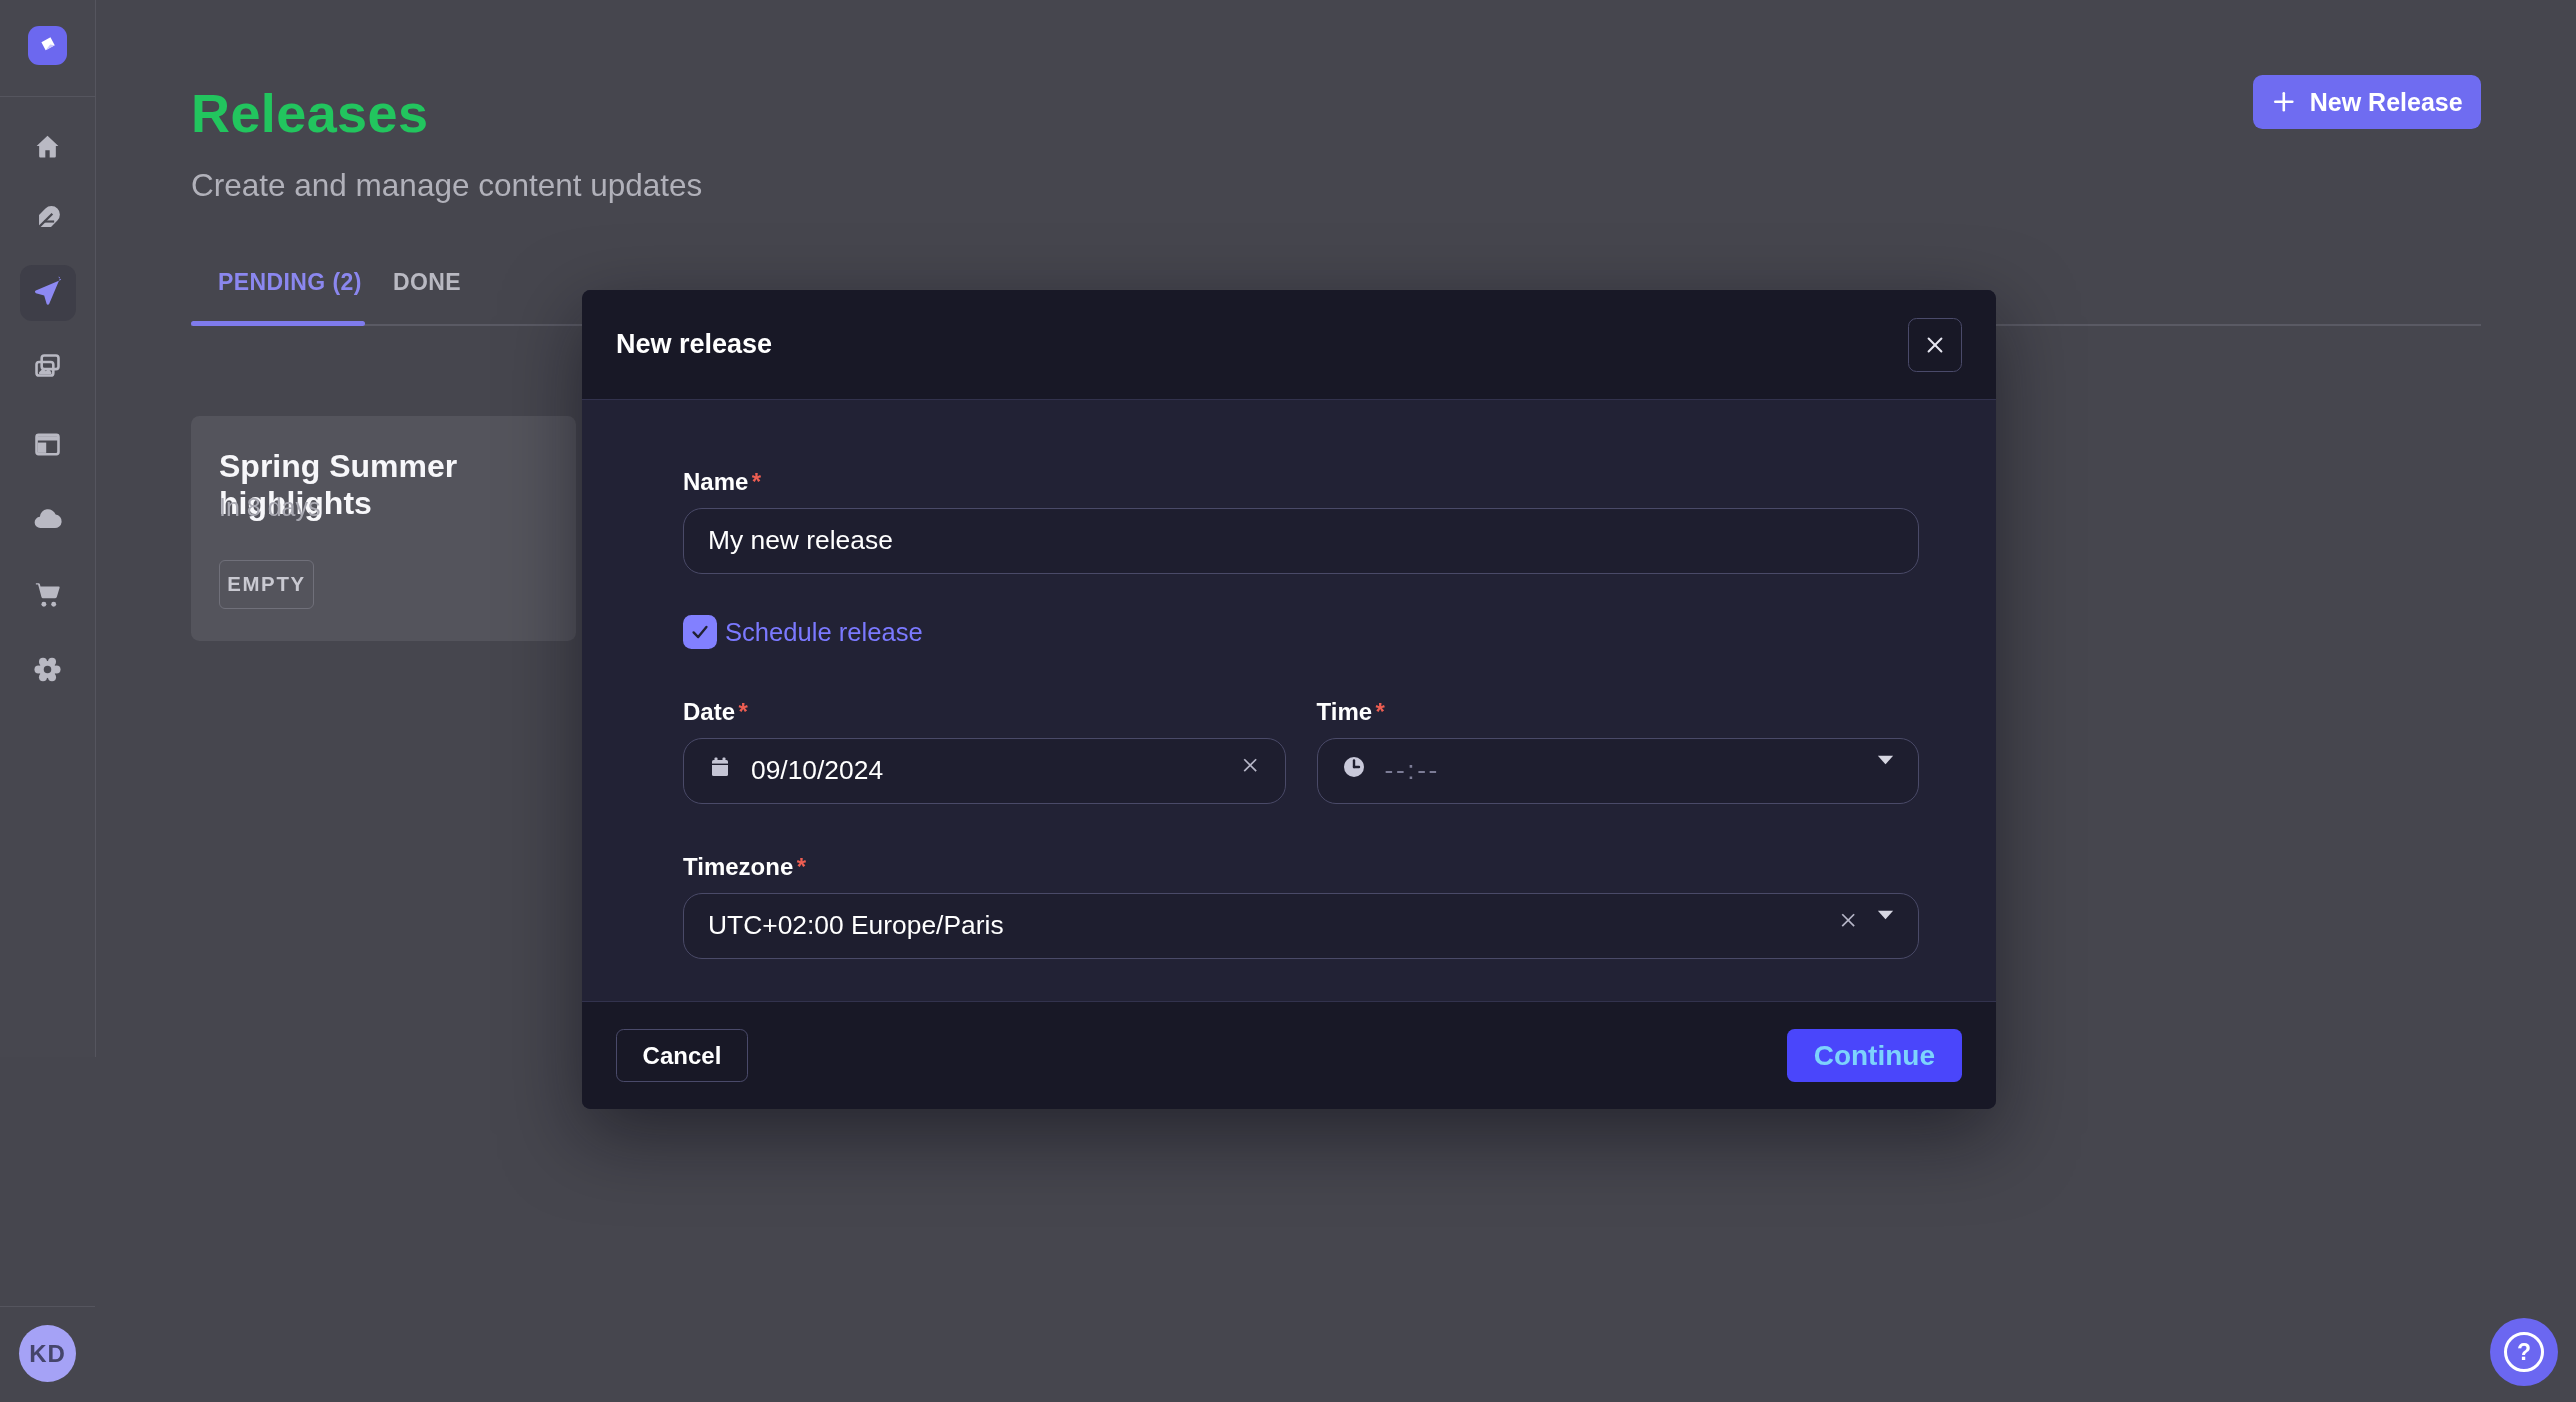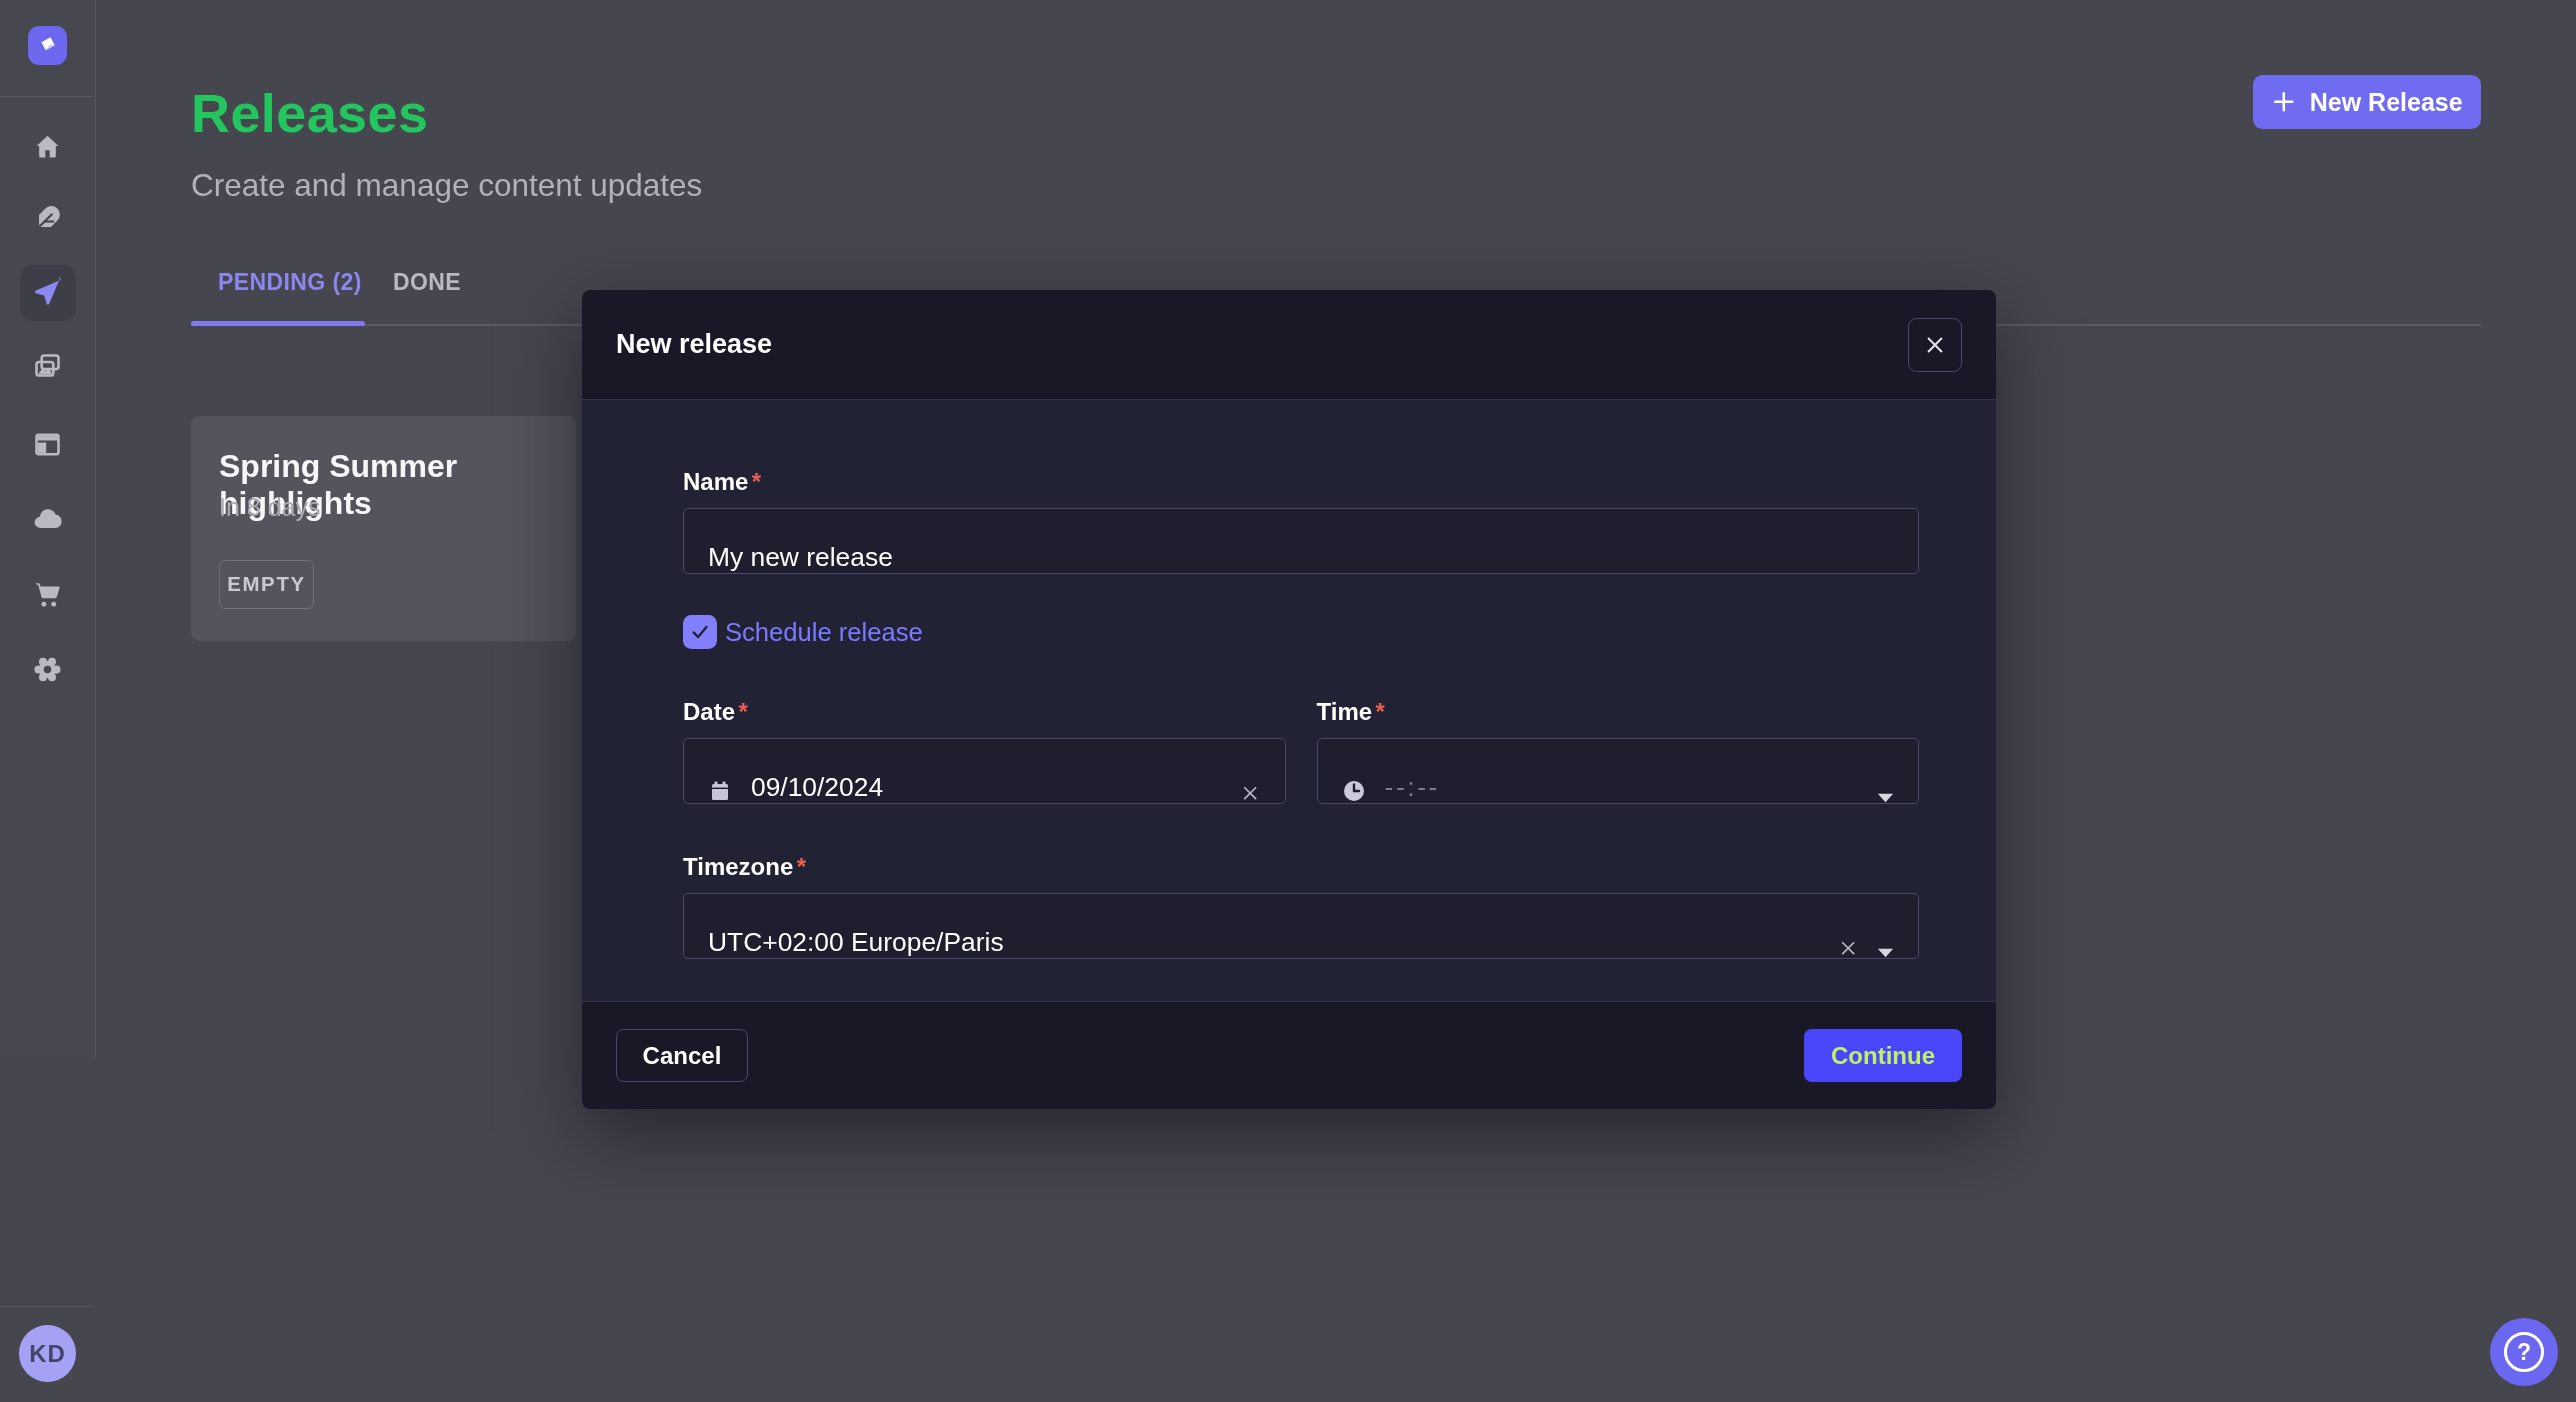--- a/index.html
+++ b/index.html
@@ -37,34 +37,34 @@
   .help-btn{position:absolute;left:2490px;top:1318px;width:68px;height:68px;border:none;border-radius:50%;background:#6b67f1;display:flex;align-items:center;justify-content:center;padding:0;}
   .help-ring{width:34px;height:34px;border:3.4px solid #fff;border-radius:50%;color:#fff;font-size:23px;font-weight:700;display:flex;align-items:center;justify-content:center;}
   
   .modal{position:absolute;left:582px;top:290px;width:1414px;height:819px;border-radius:8.5px;background:#222235;box-shadow:0 25.6px 77px rgba(8,8,18,.5);display:flex;flex-direction:column;overflow:hidden;}
   .m-header{flex:none;height:110px;background:#181826;border-bottom:0.9px solid #32324d;display:flex;align-items:center;justify-content:space-between;padding:0 34px;box-sizing:border-box;}
   .m-title{margin:0;font-size:27px;font-weight:600;color:#fff;}
   .m-close{width:54px;height:54px;border-radius:8.5px;border:0.9px solid #4a4a6a;background:transparent;display:flex;align-items:center;justify-content:center;}
   .m-body{flex:1;padding:68px 77px 0;box-sizing:border-box;margin-left:24px;}
   .field-label{display:block;font-size:24px;font-weight:700;color:#fff;margin:0 0 12px;}
   .req{color:#ee5e52;font-weight:700;margin-left:3.4px;}
-  .inputbox{height:66px;border:0.9px solid #4a4a68;border-radius:5px;background:#1e1e2f;display:flex;align-items:flex-end;padding:0 24px;box-sizing:border-box;gap:19px;}
+  .inputbox{height:66px;border:0.9px solid #4a4a68;border-radius:19px;background:#1e1e2f;display:flex;align-items:flex-start;padding:16px 24px;box-sizing:border-box;gap:19px;}
   .inputbox input{flex:1;min-width:0;background:transparent;border:none;outline:none;color:#fff;font-size:26.4px;font-family:inherit;padding:0;}
   .inputbox input::placeholder{color:#7c7c96;letter-spacing:2.6px;}
   .inputbox .value{flex:1;color:#fff;font-size:26.4px;}
   .icon-btn{border:none;background:none;padding:0;display:flex;align-items:center;justify-content:center;}
   .name-box{margin-bottom:41px;}
   .check-row{display:flex;align-items:center;gap:8px;margin-bottom:49px;}
   .checkbox{width:34px;height:34px;border-radius:8.5px;background:#8280ff;display:flex;align-items:center;justify-content:center;}
   .check-label{font-size:25.6px;font-weight:500;color:#7b79ff;}
   .row2{display:flex;gap:31px;margin-bottom:49px;}
   .row2 .col{flex:1;min-width:0;}
   .m-footer{flex:none;height:108px;background:#181826;border-top:0.9px solid #32324d;display:flex;align-items:center;justify-content:space-between;padding:0 34px;box-sizing:border-box;margin-top:auto;}
   .btn-cancel{min-width:124px;height:53px;padding:0 25.6px;border-radius:7.7px;border:0.9px solid #4a4a6a;background:transparent;color:#fff;font-size:24px;font-weight:600;}
-  .btn-continue{min-width:146px;height:53px;padding:0 27px;border-radius:7.7px;border:none;background:#4a46fb;color:#bef264;font-size:24px;font-weight:600;}
+  .btn-continue{min-width:146px;height:53px;padding:0 27px;border-radius:7.7px;border:none;background:#4a46fb;color:#7dd3fc;font-size:28px;font-weight:600;}
 </style>
 </head>
 <body>
 
 <div>
 
   <aside class="sidebar">
     <button class="logo-btn">
       <svg width="25.6" height="25.6" viewBox="0 0 24 24">
         <polygon points="6,9.5 14.5,5 18.5,12.5 10,17" fill="#ffffff"></polygon>

